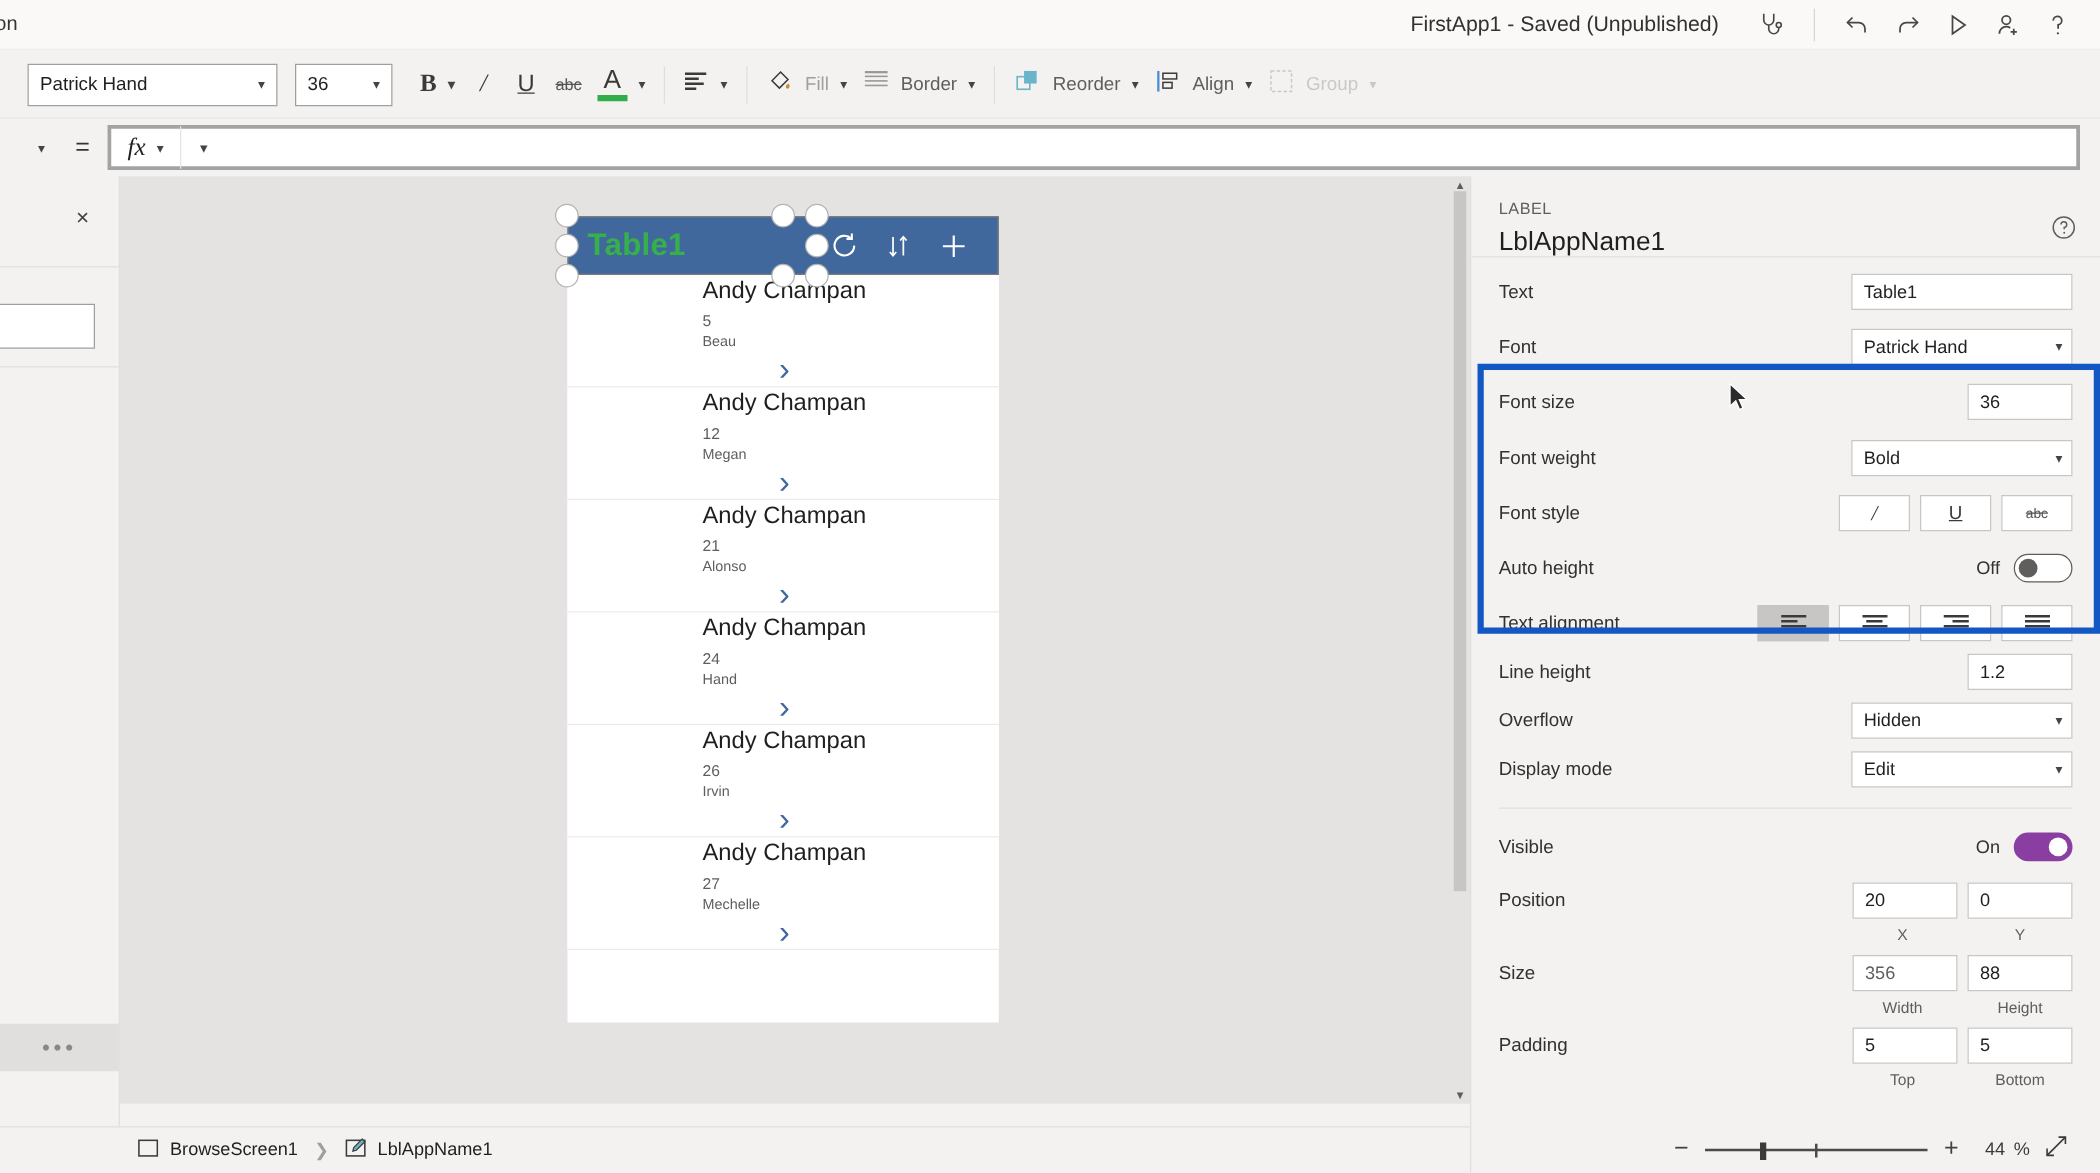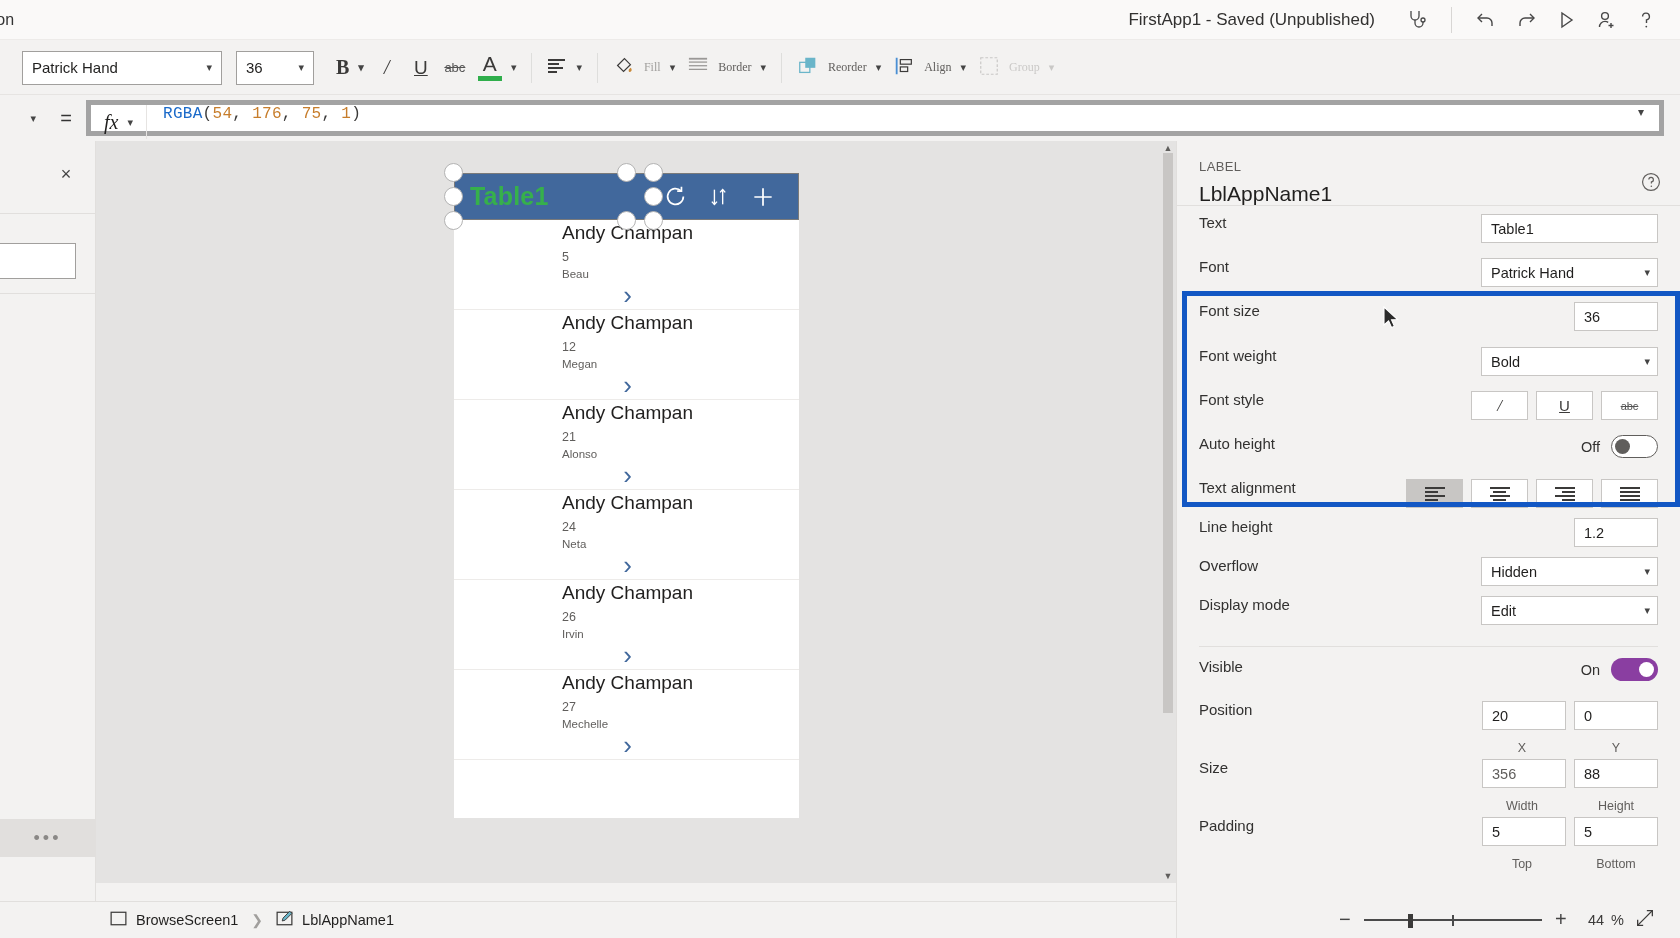--- a/index.html
+++ b/index.html
@@ -58,37 +58,37 @@
     gap: 3px; cursor: pointer; color: #3b3a39; padding: 0 6px;
   }
   .fmt-btn.b { font-weight: bold; font-size: 20px; font-family: "Liberation Serif", serif; }
   .fmt-btn.i { font-style: italic; font-size: 20px; font-family: "Liberation Serif", serif; }
   .fmt-btn.u { font-size: 19px; text-decoration: underline; }
   .fmt-btn.s { font-size: 13px; text-decoration: line-through; color: #555; }
   .fmt-gap { width: 16px; }
   .fmt-colorA { position: relative; display: flex; flex-direction: column; align-items: center; }
   .fmt-colorA .glyph { font-size: 21px; line-height: 20px; color: #3b3a39; }
   .fmt-colorA .bar { width: 24px; height: 5px; background: #2fae4b; margin-top: 2px; }
-  .fmt-label { font-size: 12px; color: #605e5c; margin-left: 6px; font-family: Liberation Serif, serif; }
+  .fmt-label { font-size: 15px; color: #605e5c; margin-left: 6px; }
   .fmt-label.dim { color: #a19f9d; }
   .fmt-sep { width: 1px; height: 30px; background: #dededc; margin: 0 9px; }
 
   
   .fxbar {
     position: absolute; left: 0; top: 95px; width: 1680px; height: 46px;
     background: #f3f2f1; display: flex; align-items: center; gap: 0;
   }
   .fx-propsel {
     width: 46px; height: 32px; display: flex; align-items: center; justify-content: flex-end;
     padding-right: 10px; color: #444; font-size: 12px; cursor: pointer;
   }
   .fx-eq { width: 40px; text-align: center; font-size: 20px; color: #333; }
   .fx-input-wrap {
-    flex: 1; height: 36px; background: #fff; border: 5px solid #a3a3a3;
-    display: flex; align-items: flex-start; margin-right: 16px;
+    flex: 1; height: 36px; background: #fff; border: 3px solid #a3a3a3;
+    display: flex; align-items: center; margin-right: 16px;
   }
   .fx-f {
     width: 56px; display: flex; align-items: center; justify-content: center; gap: 3px;
     font-family: "Liberation Serif", serif; font-style: italic; font-size: 20px;
     color: #201f1e; border-right: 1px solid #e6e4e2; height: 34px; cursor: pointer;
   }
   .fx-f .chev { font-style: normal; font-family: "Liberation Sans", sans-serif; }
   .fx-formula {
     flex: 1; padding-left: 16px; font-family: "Liberation Mono", monospace;
     font-size: 16px; letter-spacing: .3px;
@@ -184,21 +184,21 @@
   .rp-help {
     position: absolute; right: 18px; top: 30px; font-size: 20px; color: #605e5c; cursor: pointer;
   }
   .rp-tabs { display: flex; gap: 30px; padding: 14px 22px 0 22px; }
   .rp-tab { font-size: 15px; color: #323130; padding-bottom: 8px; cursor: pointer; }
   .rp-tab.active { font-weight: bold; border-bottom: 3px solid #8a3ea1; }
   .rp-tabline { height: 1px; background: #e1dfdd; margin-top: -1px; }
 
   .rows { padding-top: 8px; }
   .prow {
-    height: 39px; display: flex; align-items: flex-start; padding: 0 22px 0 22px; gap: 10px;
+    height: 39px; display: flex; align-items: center; padding: 0 22px 0 22px; gap: 10px;
   }
   .plabel { font-size: 15px; color: #323130; flex: 1; }
   .pctl { display: flex; align-items: center; gap: 8px; justify-content: flex-end; }
   .inp {
     height: 29px; background: #fff; border: 1px solid #c8c6c4; font-size: 14.5px;
     display: flex; align-items: center; padding: 0 9px; color: #201f1e;
   }
   .inp.wide { width: 177px; }
   .inp.dd { width: 177px; justify-content: space-between; padding-right: 7px; }
   .inp.num { width: 84px; }
@@ -414,23 +414,20 @@
   <div class="fxbar">
     <div class="fx-propsel">
       <span class="chev">▾</span>
     </div>
     <div class="fx-eq">=</div>
     <div class="fx-input-wrap">
       <div class="fx-f">
         <span>fx</span>
         <span class="chev">▾</span>
       </div>
-      <div class="fx-formula">
-        <span class="tok-fn">RGBA</span><span class="tok-punc">(</span><span class="tok-num">54</span><span class="tok-punc">,&nbsp;</span><span class="tok-num">176</span><span class="tok-punc">,&nbsp;</span><span class="tok-num">75</span><span class="tok-punc">,&nbsp;</span><span class="tok-num">1</span><span class="tok-punc">)</span>
-      </div>
       <div class="fx-expand">▾</div>
     </div>
   </div>
 
   <div class="leftpanel">
     <div class="lp-close">×</div>
     <div class="lp-divider" style="top:72px"></div>
     <div class="lp-searchbox"></div>
     <div class="lp-divider" style="top:152px"></div>
     <div class="lp-dots">•••</div>
@@ -483,21 +480,21 @@
             <div class="gal-name">Andy Champan</div>
             <div class="gal-sub1">21</div>
             <div class="gal-sub2">Alonso</div>
           </div>
           <div class="gal-chev">›</div>
         </div>
         <div class="gal-row">
           <div class="col">
             <div class="gal-name">Andy Champan</div>
             <div class="gal-sub1">24</div>
-            <div class="gal-sub2">Neta</div>
+            <div class="gal-sub2">Hand</div>
           </div>
           <div class="gal-chev">›</div>
         </div>
         <div class="gal-row">
           <div class="col">
             <div class="gal-name">Andy Champan</div>
             <div class="gal-sub1">26</div>
             <div class="gal-sub2">Irvin</div>
           </div>
           <div class="gal-chev">›</div>

